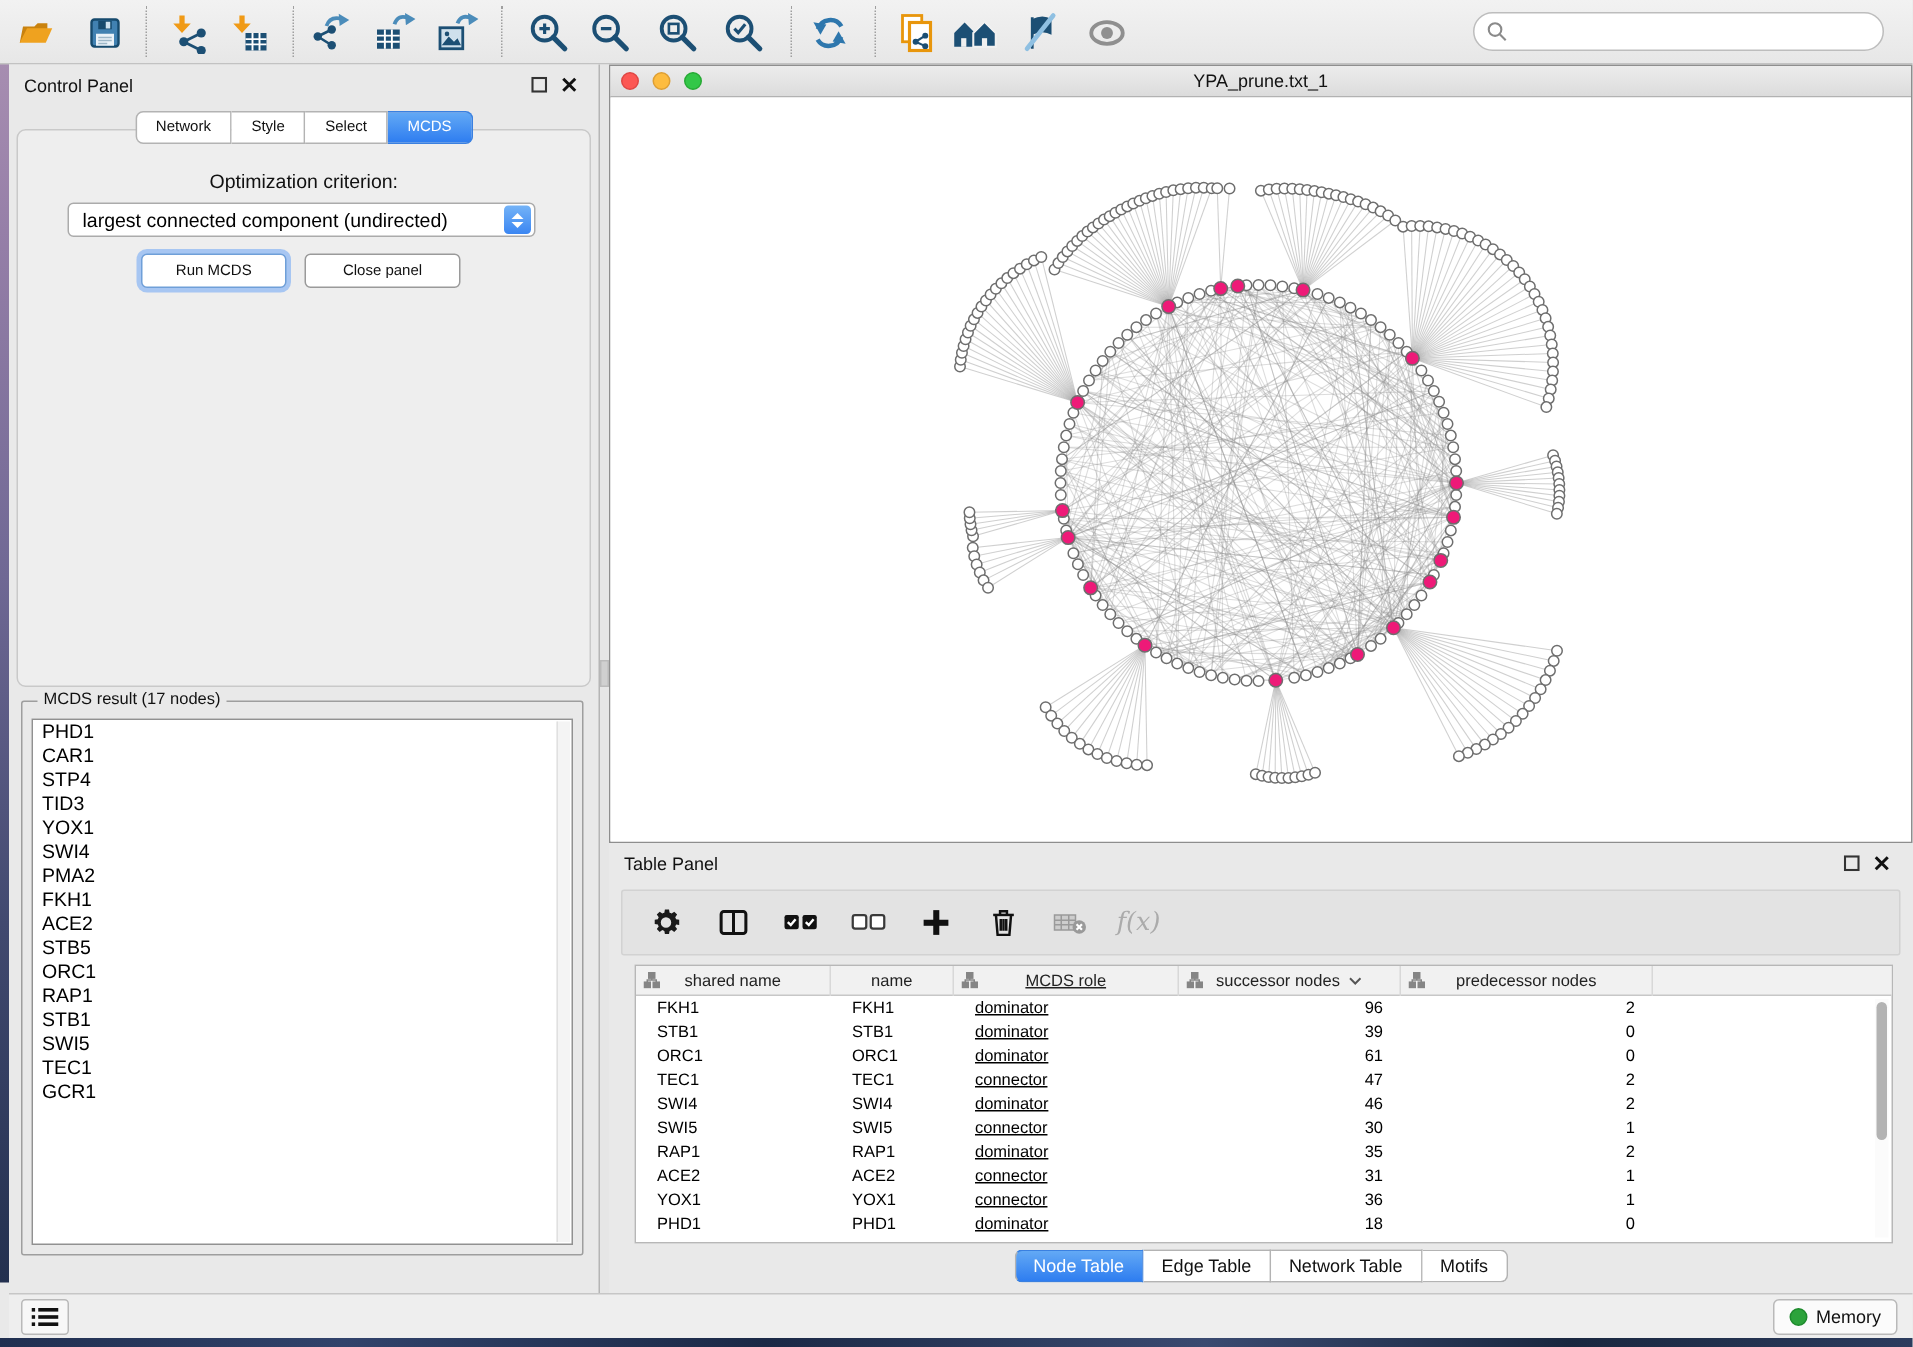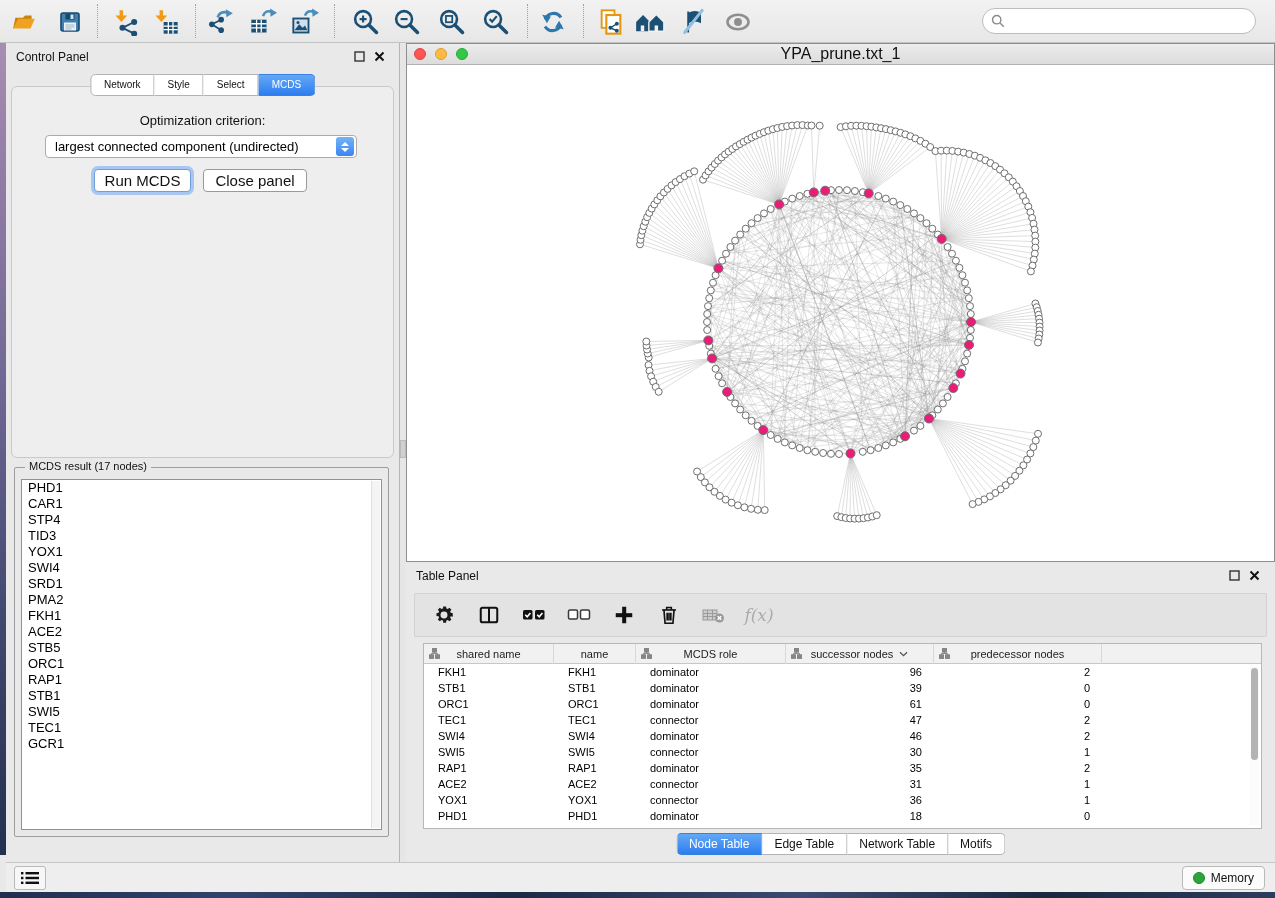--- a/index.html
+++ b/index.html
@@ -44,21 +44,21 @@
   #opt-select { position:absolute; left:39px; top:92px; width:312px; height:23px;
     background:#fff; border:1px solid #ababab; border-radius:4px;
     font-size:13px; display:flex; align-items:center; }
   #opt-select .val { flex:1; padding-left:9px; white-space:nowrap; overflow:hidden; }
   #opt-stepper { width:18px; height:19px; margin-right:2px; border-radius:3px;
     background:linear-gradient(#74b3f7,#3b86f2); display:flex; flex-direction:column;
     align-items:center; justify-content:center; gap:2px; }
   .chev-up { width:0;height:0;border-left:4px solid transparent;border-right:4px solid transparent;border-bottom:4px solid #fff; }
   .chev-dn { width:0;height:0;border-left:4px solid transparent;border-right:4px solid transparent;border-top:4px solid #fff; }
   .pbtn { position:absolute; top:126px; height:23px; background:#fff; border:1px solid #9a9a9a;
-    border-radius:4px; font-size:15px; color:#111; display:flex; align-items:center; justify-content:center; }
+    border-radius:4px; font-size:10px; color:#111; display:flex; align-items:center; justify-content:center; }
   #run-btn { left:88px; width:97px; border-color:#6f9fd8;
     box-shadow:0 0 0 3px rgba(110,165,245,.55); }
   #closep-btn { left:197px; width:104px; }
   #mcds-group { position:absolute; left:8px; top:424px; width:375px; height:370px;
     border:1px solid #9e9e9e; border-radius:2px; }
   #mcds-legend { position:absolute; left:10px; top:-8px; background:#e9e9e9;
     padding:0 4px; font-size:11px; color:#111; }
   #mcds-list { position:absolute; left:6px; top:11px; right:6px; bottom:6px;
     background:#fff; border:1px solid #919191; overflow:hidden; }
   .mcds-item { font-size:13px; line-height:16px; padding-left:6px; color:#000; }
@@ -69,21 +69,21 @@
   #splitter-v { left:400px; top:43px; width:6px; height:819px; background:#e6e6e6; }
   #splitter-grip { position:absolute; top:397px; left:0; width:6px; height:18px;
     background:#d0d0d0; border:1px solid #bbb; }
 
   
   #network-window { left:406px; top:43px; width:869px; height:519px;
     border:1px solid #8e8e8e; background:#fff; }
   #net-titlebar { position:absolute; left:0; top:0; right:0; height:21px;
     background:linear-gradient(#ececec,#dcdcdc); border-bottom:1px solid #b2b2b2;
     display:flex; align-items:center; }
-  #net-title { position:absolute; left:0; right:0; text-align:center; font-size:16px; color:#111; }
+  #net-title { position:absolute; left:0; right:0; text-align:center; font-size:12px; color:#111; }
   .tl { width:12px; height:12px; border-radius:50%; margin-left:9px; }
   .tl-red { background:#fc5753; border:1px solid #df4744; margin-left:7px; }
   .tl-yel { background:#fdbc40; border:1px solid #de9f34; }
   .tl-grn { background:#33c748; border:1px solid #27aa35; }
   #net-canvas { position:absolute; left:0; top:21px; right:0; bottom:0; background:#fff; }
 
   
   #table-panel { left:406px; top:562px; width:869px; height:300px; background:#e9e9e9; }
   #tp-title { position:absolute; left:10px; top:7px; font-size:12px; color:#111; }
   #tp-toolbar { position:absolute; left:8px; top:31px; right:8px; height:44px;
@@ -95,21 +95,21 @@
     background:#fff; border:1px solid #b7b7b7; }
   #table-header { display:flex; height:20px; background:#f1f1f1; border-bottom:1px solid #c7c7c7; }
   .th { position:relative; height:20px; border-right:1px solid #d8d8d8; font-size:11px;
     color:#222; display:flex; align-items:center; justify-content:center; gap:4px; }
   .th .hicon { position:absolute; left:5px; top:4px; }
   .th .sort { margin-left:2px; }
   .tr { display:flex; height:16px; }
   .td { font-size:11px; color:#000; line-height:16px; white-space:nowrap; overflow:hidden; }
   .td.left { text-align:left; padding-left:14px; }
   .td.right { text-align:right; padding-right:12px; }
-  .c0 { width:130px; } .c1 { width:82px; } .c2 { width:150px; } .c3 { width:148px; }
+  .c0 { width:130px; } .c1 { width:82px; } .c2 { width:150px;text-decoration:underline; } .c3 { width:148px; }
   .c4 { width:168px; } .cfill { flex:1; border-right:none; }
   #table-vscroll { position:absolute; right:2px; top:22px; width:9px; bottom:3px; background:#fbfbfb; }
   #table-vthumb { position:absolute; left:1px; top:2px; width:7px; height:92px;
     background:#b3b3b3; border-radius:4px; }
   #tp-tabs { position:absolute; left:50%; transform:translateX(-50%); top:271px; }
   .seg2 { height:22px; line-height:20px; padding:0 12px; font-size:12px; background:#fff;
     border:1px solid #b3b3b3; border-left:none; color:#111; }
   .seg2:first-child { border-left:1px solid #b3b3b3; border-radius:5px 0 0 5px; }
   .seg2:last-child { border-radius:0 5px 5px 0; }
   .seg2-active { background:linear-gradient(#63a9f5,#2e7df0); color:#fff; border-color:#3a80e0; }
@@ -306,21 +306,20 @@
   <div id="mcds-group">
     <div id="mcds-legend">MCDS result (17 nodes)</div>
     <div id="mcds-list">
       <div id="mcds-scroll"></div>
     <div class="mcds-item">PHD1</div>
         <div class="mcds-item">CAR1</div>
         <div class="mcds-item">STP4</div>
         <div class="mcds-item">TID3</div>
         <div class="mcds-item">YOX1</div>
         <div class="mcds-item">SWI4</div>
-        <div class="mcds-item">SRD1</div>
         <div class="mcds-item">PMA2</div>
         <div class="mcds-item">FKH1</div>
         <div class="mcds-item">ACE2</div>
         <div class="mcds-item">STB5</div>
         <div class="mcds-item">ORC1</div>
         <div class="mcds-item">RAP1</div>
         <div class="mcds-item">STB1</div>
         <div class="mcds-item">SWI5</div>
         <div class="mcds-item">TEC1</div>
         <div class="mcds-item">GCR1</div>

